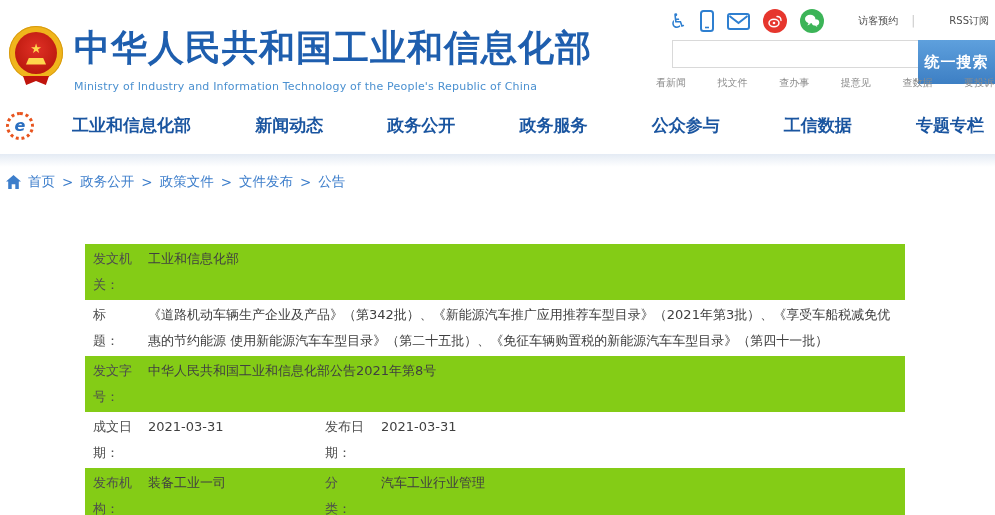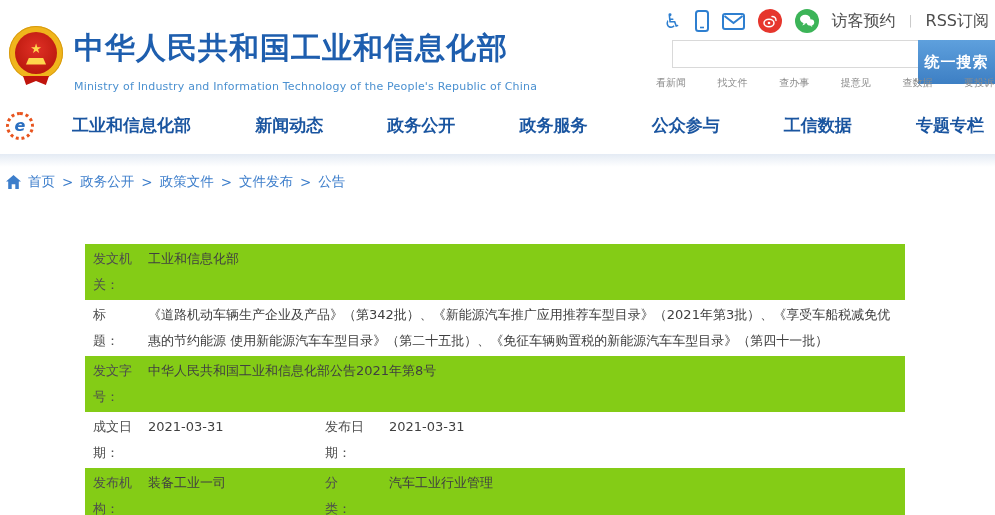--- a/index.html
+++ b/index.html
@@ -16,30 +16,30 @@
   .emblem .core { position:absolute; left:6px; top:6px; width:42px; height:42px; border-radius:50%;
     background:radial-gradient(circle at 50% 40%, #e03026, #b01206); display:flex; flex-direction:column;
     align-items:center; justify-content:center; color:#ffd64d; }
   .emblem .star { font-size:13px; line-height:13px; }
   .emblem .gate { width:20px; height:7px; margin-top:3px;
     background:#ffd64d; clip-path:polygon(0 100%,15% 0,85% 0,100% 100%); }
   .emblem .ribbon { position:absolute; left:14px; top:50px; width:26px; height:9px; background:#c0140c;
     clip-path:polygon(0 0,100% 0,88% 100%,50% 55%,12% 100%); }
 
   .title-block { position:absolute; left:74px; top:31px; cursor:pointer; }
-  .site-title { font-size:30px; font-weight:bold; color:#1e5eae; letter-spacing:1px; line-height:34px; }
+  .site-title { font-size:36px; font-weight:bold; color:#1e5eae; letter-spacing:1px; line-height:34px; }
   .site-subtitle { font-size:11px; color:#4a90d0; margin-top:15px; letter-spacing:0.2px; }
 
   .top-links { position:absolute; right:6px; top:9px; display:flex; align-items:center; gap:13px; height:24px; }
   .ico { display:inline-flex; align-items:center; justify-content:center; cursor:pointer; }
   .ico-access { font-size:20px; color:#2e7fd0; line-height:22px; }
   .badge { width:24px; height:24px; border-radius:50%; display:inline-flex; align-items:center; justify-content:center; }
   .badge.red { background:#e6362d; }
   .badge.green { background:#3cb458; }
-  .txt-link { font-size:16px; color:#4d4d4d; cursor:pointer; white-space:nowrap; }
+  .txt-link { font-size:10px; color:#4d4d4d; cursor:pointer; white-space:nowrap;margin-left:21px; }
   .divider { color:#c9c9c9; font-size:12px; }
 
   .search-wrap { position:absolute; left:672px; top:40px; width:323px; height:28px; display:flex; }
   .search-input { width:246px; height:28px; border:1px solid #d9d9d9; border-right:none; outline:none;
     padding:0 8px; font-size:13px; color:#333; }
   .search-btn { width:77px; height:44px; border:none; cursor:pointer; color:#fff; font-weight:bold;
     font-size:15px; letter-spacing:1px; background:linear-gradient(180deg,#5ea0dd,#3d7fc4);
     font-family:inherit; }
   .quick-links { position:absolute; left:656px; top:76px; width:338px; display:flex; justify-content:space-between; }
   .quick-links span { font-size:10px; color:#8c8c8c; cursor:pointer; white-space:nowrap; }
@@ -62,21 +62,21 @@
   .breadcrumb .sep { color:#3d7ecb; }
 
   
   .doc-table { position:absolute; left:85px; top:244px; width:820px; font-size:13px; color:#404040; }
   .row { display:flex; align-items:flex-start; padding:2px 0 2px 8px; line-height:26px; }
   .row.gray { background:#84cc16; }
   .lbl { width:46px; flex:none; color:#4d4d4d; margin-right:9px; }
   .val { color:#404040; }
   .val.grow { flex:1; padding-right:4px; }
   .val.col1 { width:177px; flex:none; }
-  .row .lbl2 { width:46px; flex:none; color:#4d4d4d; margin-right:18px; }
+  .row .lbl2 { width:46px; flex:none; color:#4d4d4d; margin-right:10px; }
 </style>
 </head>
 <body>
 
 <div class="header">
 
   <div class="emblem">
     <div class="ring"></div>
     <div class="core">
       <div class="star">★</div>

